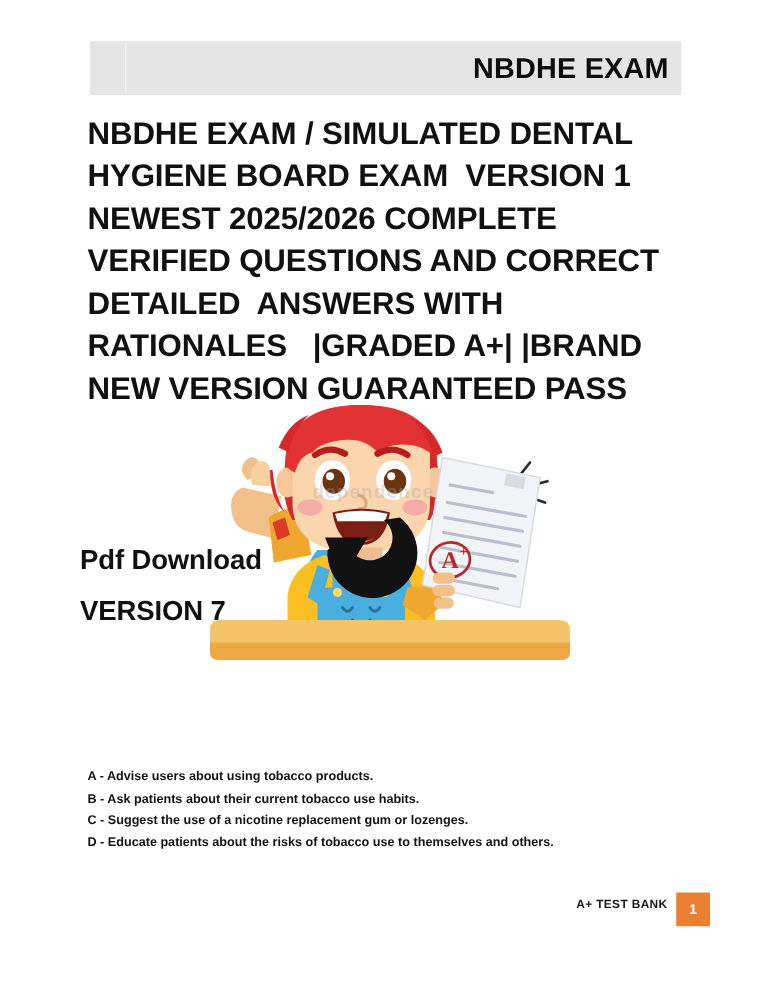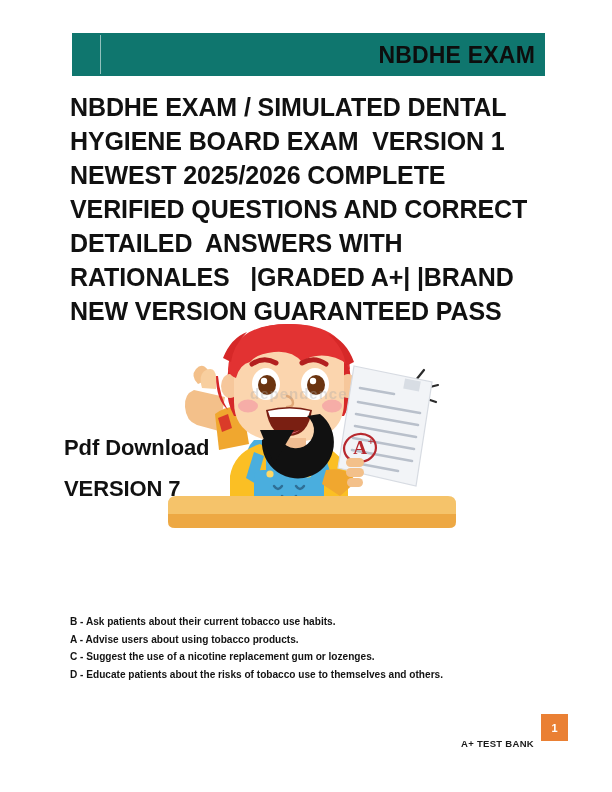--- a/index.html
+++ b/index.html
@@ -24,21 +24,21 @@
     background: #ffffff;
   }
 
   
   .header-band {
     position: absolute;
     left: 72px;
     top: 33px;
     width: 473px;
     height: 43px;
-    background: #0f766e;
+    background: #e5e5e5;
   }
   .header-band .divider-line {
     position: absolute;
     left: 28px;
     top: 2px;
     width: 1px;
     height: 39px;
     background: rgba(255,255,255,0.55);
   }
   .header-title {
@@ -136,21 +136,21 @@
     position: absolute;
     left: 0;
     top: 714px;
     width: 612px;
     height: 30px;
     z-index: 4;
   }
   .footer-label {
     position: absolute;
     right: 78px;
-    top: 24px;
+    top: 4px;
     font-size: 9.5px;
     font-weight: bold;
     color: #1a1a1a;
     letter-spacing: 0.3px;
     white-space: nowrap;
   }
   .page-badge {
     position: absolute;
     right: 44px;
     top: 0px;
@@ -288,22 +288,22 @@
     </svg>
   </div>
 
   <div class="watermark">dependence</div>
 
   <div class="subhead pdf">Pdf Download</div>
   <div class="subhead version">VERSION 7</div>
 
 
   <div class="options-block">
+    <div class="option-row">A - Advise users about using tobacco products.</div>
     <div class="option-row">B - Ask patients about their current tobacco use habits.</div>
-    <div class="option-row">A - Advise users about using tobacco products.</div>
     <div class="option-row">C - Suggest the use of a nicotine replacement gum or lozenges.</div>
     <div class="option-row">D - Educate patients about the risks of tobacco use to themselves and others.</div>
   </div>
 
   <div class="footer">
     <div class="footer-label">A+ TEST BANK</div>
     <div class="page-badge">1</div>
   </div>
 
 </div>

